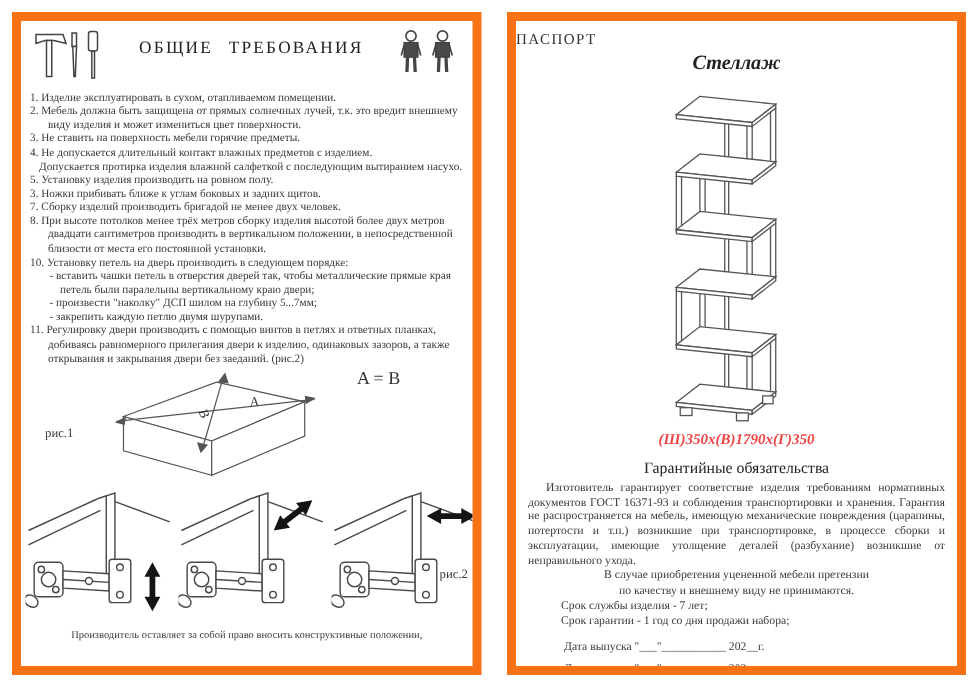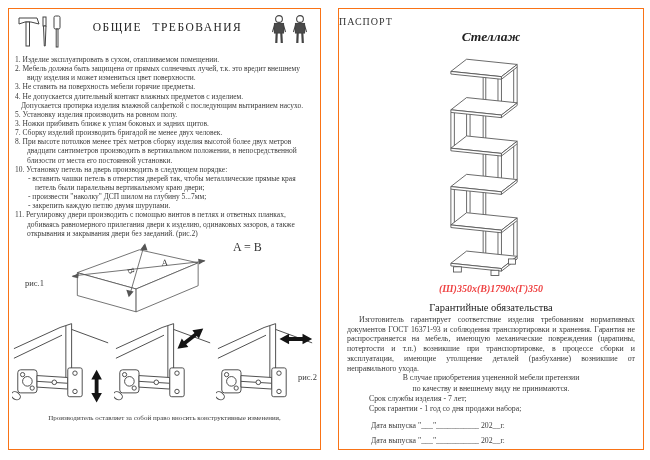--- a/index.html
+++ b/index.html
@@ -1,21 +1,21 @@
 <!DOCTYPE html>
 <html><head>
 <meta charset="utf-8">
 <style>
   html,body{margin:0;padding:0;}
   body{
     width:650px;height:460px;position:relative;overflow:hidden;
     background:#ffffff;color:#333;
     font-family:"Liberation Serif", serif;
   }
-  .panel{position:absolute;top:8px;height:442px;border:1px solid #f97316;
+  .panel{position:absolute;top:8px;height:442px;border:6px solid #f97316;
     background:#fff;box-sizing:border-box;overflow:hidden;}
   #left-panel{left:8px;width:313px;}
   #right-panel{left:338px;width:306px;}
 
   
   .lp-header{display:flex;align-items:flex-start;padding:5px 8px 0 8px;}
   .lp-title{flex:1;text-align:center;font-size:11.5px;letter-spacing:1.5px;
     word-spacing:6px;color:#222;padding-top:7px;}
   .req-list{padding:5px 3px 0 6px;font-size:7.5px;line-height:1.22;color:#3a3a3a;}
   .req{padding-left:12px;text-indent:-12px;}
@@ -140,21 +140,21 @@
       <use href="#darrow" transform="translate(66,28) rotate(-38)"></use>
     </svg>
     <svg style="left:207px" width="100" height="90" viewBox="0 0 104 90">
       <use href="#hinge"></use>
       <use href="#darrow" transform="translate(66,18)"></use>
     </svg>
     <span class="fig2-label">рис.2</span>
   </div>
 
   <div class="note">
-    <div>Производитель оставляет за собой право вносить конструктивные изменения,</div>
+    <div>Производитель оставляет за собой право вносить конструктивные положении,</div>
   </div>
 
 </div>
 
 <div id="right-panel" class="panel">
   <div class="r-doc">ПАСПОРТ</div>
   <div class="r-name">Стеллаж</div>
 
   <div class="r-shelf">
     <svg width="126" height="232" viewBox="0 0 140 266" stroke="#555" stroke-width="1" fill="none">

